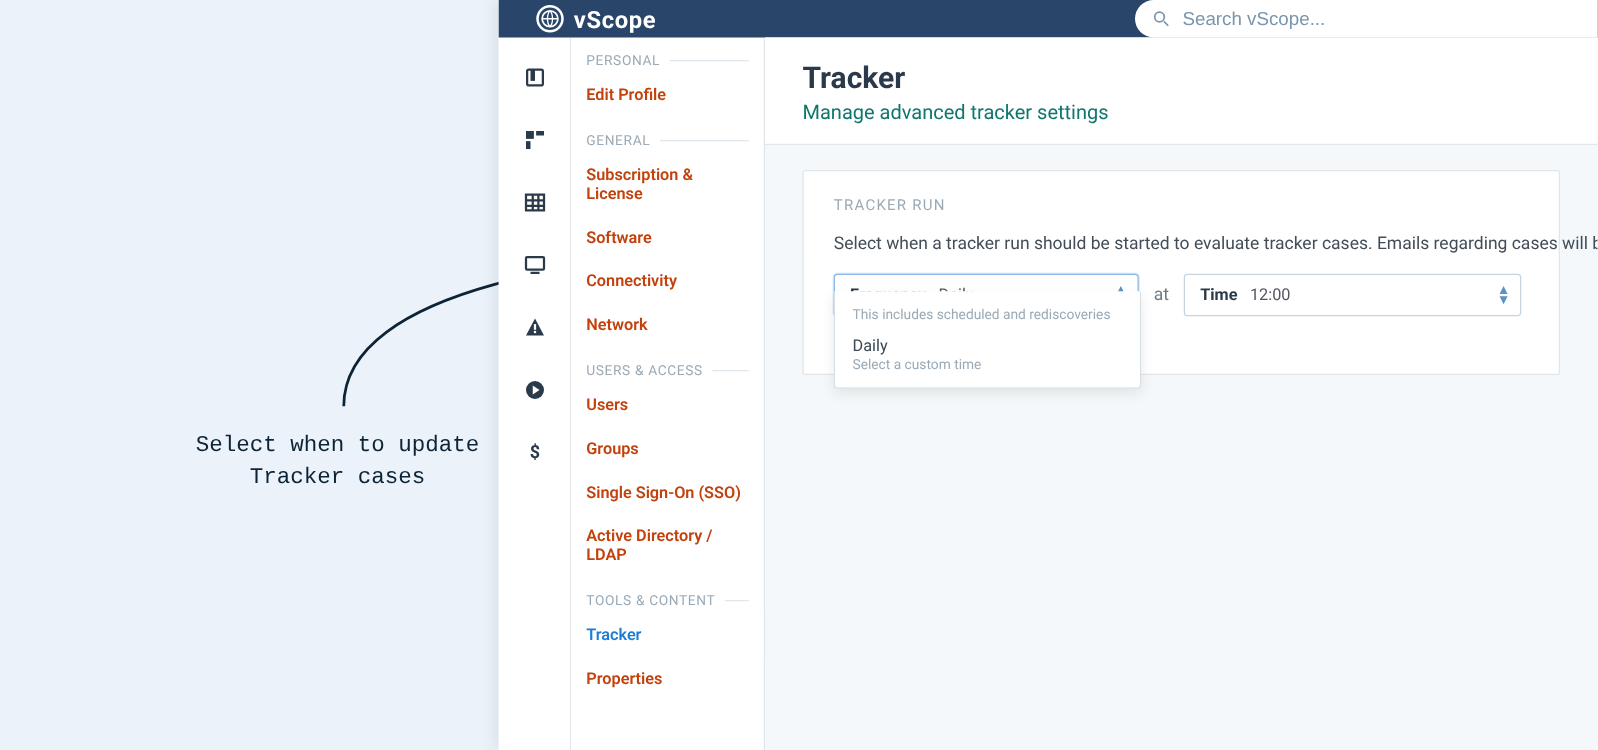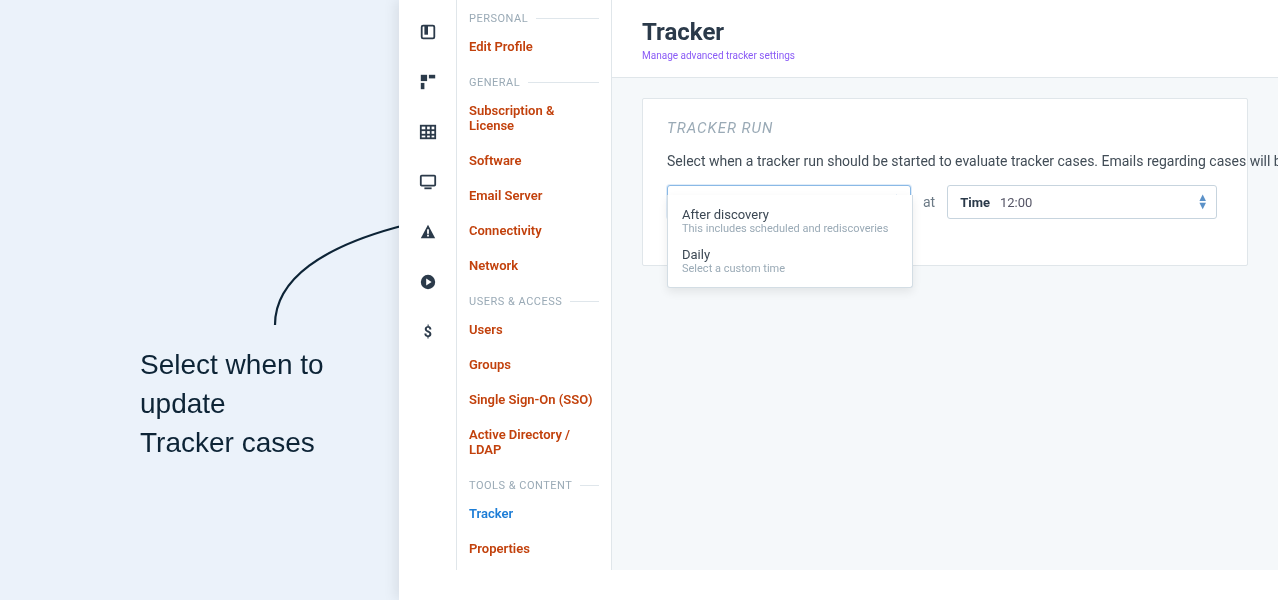--- a/index.html
+++ b/index.html
@@ -4,23 +4,24 @@
 <style>
   * { box-sizing: border-box; margin: 0; padding: 0; }
   html, body { width: 1278px; height: 600px; font-family: -apple-system, "Segoe UI", Roboto, "Helvetica Neue", Arial, sans-serif; }
   body { background: #ebf2fa; overflow: hidden; }
 
   .annotation {
     position: absolute;
     left: 140px;
     top: 345px;
     width: 260px;
-    font-family: Liberation Sans, sans-serif;
+    text-align: center;
+    font-family: Liberation Mono, monospace;
     color: #0d2436;
-    font-size: 28px;
+    font-size: 18px;
     line-height: 1.4;
   }
   .arrow-svg { position: absolute; left: 260px; top: 190px; pointer-events:none; }
 
   .app {
     position: absolute;
     left: 399px;
     top: 0;
     width: 879px; 
     height: 600px;
@@ -110,36 +111,35 @@
     background:#f5f8fa;
     position:relative;
     overflow:hidden;
   }
   .page-header {
     background:#fff;
     border-bottom:1px solid #e0e6ea;
     padding: 18px 30px 16px;
   }
   .page-title { font-size: 24px; font-weight:700; color:#2b3a4a; }
-  .page-sub { font-size: 10px; color:#8b5cf6; margin-top:4px; }
+  .page-sub { font-size: 16px; color:#0f766e; margin-top:4px; }
 
   .card {
     margin: 20px 30px 0 30px;
     background:#fff;
     border:1px solid #e0e6ea;
     border-radius:2px;
     padding: 20px 24px 46px;
     position:relative;
   }
   .card-title {
-    font-size: 15px;
+    font-size: 12px;
     letter-spacing:1px;
     color:#9aaab6;
     margin-bottom: 16px;
-    font-style: italic;
   }
   .card-desc { font-size: 14px; color:#424d57; margin-bottom: 16px; white-space:nowrap; }
 
   .form-row { display:flex; align-items:center; gap: 12px; }
   .combo {
     border:1px solid #8ab9e6;
     border-radius:3px;
     height: 34px;
     display:flex; align-items:center;
     padding: 0 30px 0 12px;
@@ -181,20 +181,38 @@
   <div>Select when to update</div>
   <div>Tracker cases</div>
 </div>
 <svg class="arrow-svg" width="400" height="200">
   <path d="M 15 135 C 15 40, 220 12, 360 11" stroke="#0d2436" stroke-width="2.2" fill="none"></path>
   <path d="M 360 11 l -12 -6 l 3 6 l -3 6 z" fill="#0d2436"></path>
 </svg>
 
 <div class="app">
 
+  <div class="topbar">
+    <div class="logo-wrap">
+      <span class="logo-circle">
+        <svg viewBox="0 0 20 20">
+            <circle cx="10" cy="10" r="7" fill="none" stroke="#fff" stroke-width="1.5"></circle>
+            <path d="M3 10h14M10 3c3 3 3 11 0 14M10 3c-3 3-3 11 0 14" stroke="#fff" stroke-width="1.2" fill="none"></path>
+          </svg>
+      </span>
+      <span class="brand">vScope</span>
+    </div>
+    <div class="search-bar">
+      <svg class="mag" viewBox="0 0 20 20">
+          <circle cx="8" cy="8" r="5.5" fill="none" stroke="#7a95ac" stroke-width="2"></circle>
+          <line x1="13" y1="13" x2="18" y2="18" stroke="#7a95ac" stroke-width="2"></line>
+        </svg>
+      <input type="text" placeholder="Search vScope..." style="">
+    </div>
+  </div>
 
   <div class="body-row">
 
     <div class="icon-rail">
       <div class="rail-ico">
           <svg viewBox="0 0 20 20">
             <rect x="3" y="3" width="14" height="14" rx="1.5" fill="none" stroke="#2b3a4a" stroke-width="2"></rect>
             <rect x="6" y="3" width="4" height="10" fill="#2b3a4a"></rect>
           </svg>
         </div>
@@ -240,21 +258,20 @@
         </div>
     </div>
 
     <div class="secondary-nav">
       <div class="sec-header">PERSONAL</div>
       <div class="sec-item">Edit Profile</div>
 
       <div class="sec-header">GENERAL</div>
       <div class="sec-item">Subscription &amp; License</div>
       <div class="sec-item">Software</div>
-      <div class="sec-item">Email Server</div>
       <div class="sec-item">Connectivity</div>
       <div class="sec-item">Network</div>
 
       <div class="sec-header">USERS &amp; ACCESS</div>
       <div class="sec-item">Users</div>
       <div class="sec-item">Groups</div>
       <div class="sec-item">Single Sign-On (SSO)</div>
       <div class="sec-item">Active Directory / LDAP</div>
 
       <div class="sec-header">TOOLS &amp; CONTENT</div>
@@ -281,21 +298,20 @@
           <span class="at-label">at</span>
           <div class="combo time">
             <span class="label">Time</span>
             <span class="value">12:00</span>
             <span class="caret">▲<br>▼</span>
           </div>
         </div>
 
         <div class="dropdown">
           <div class="dd-option">
-            <div class="o-title">After discovery</div>
             <div class="o-sub">This includes scheduled and rediscoveries</div>
           </div>
           <div class="dd-option">
             <div class="o-title">Daily</div>
             <div class="o-sub">Select a custom time</div>
           </div>
         </div>
       </div>
     </div>
   </div>

